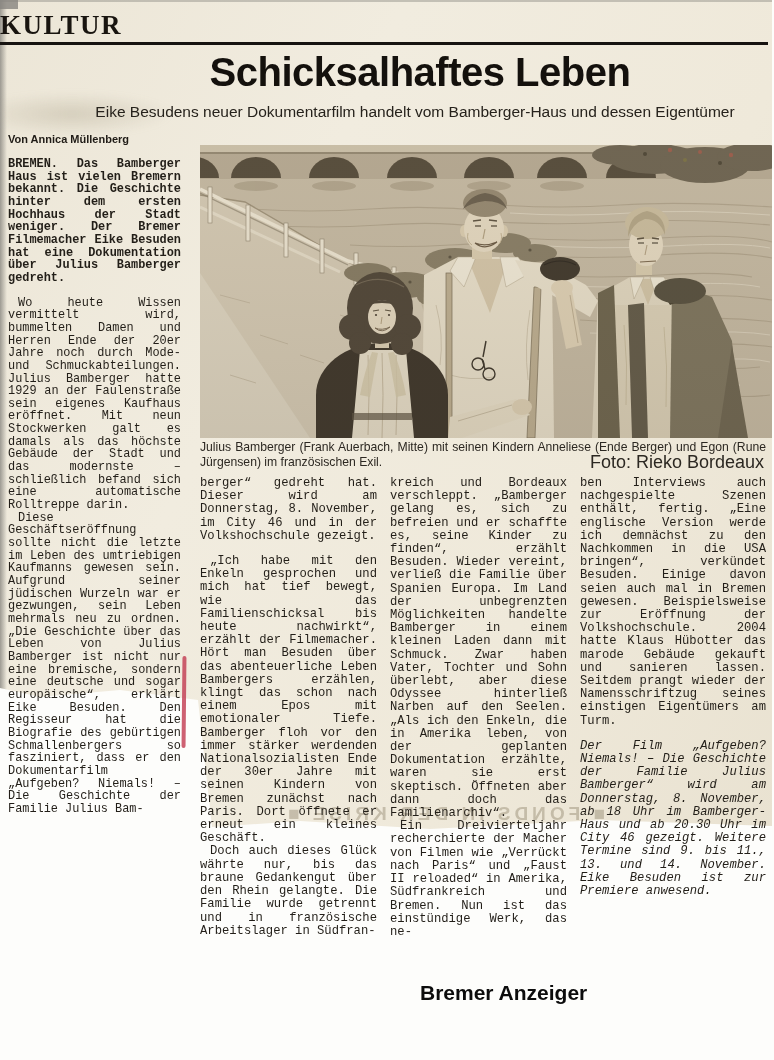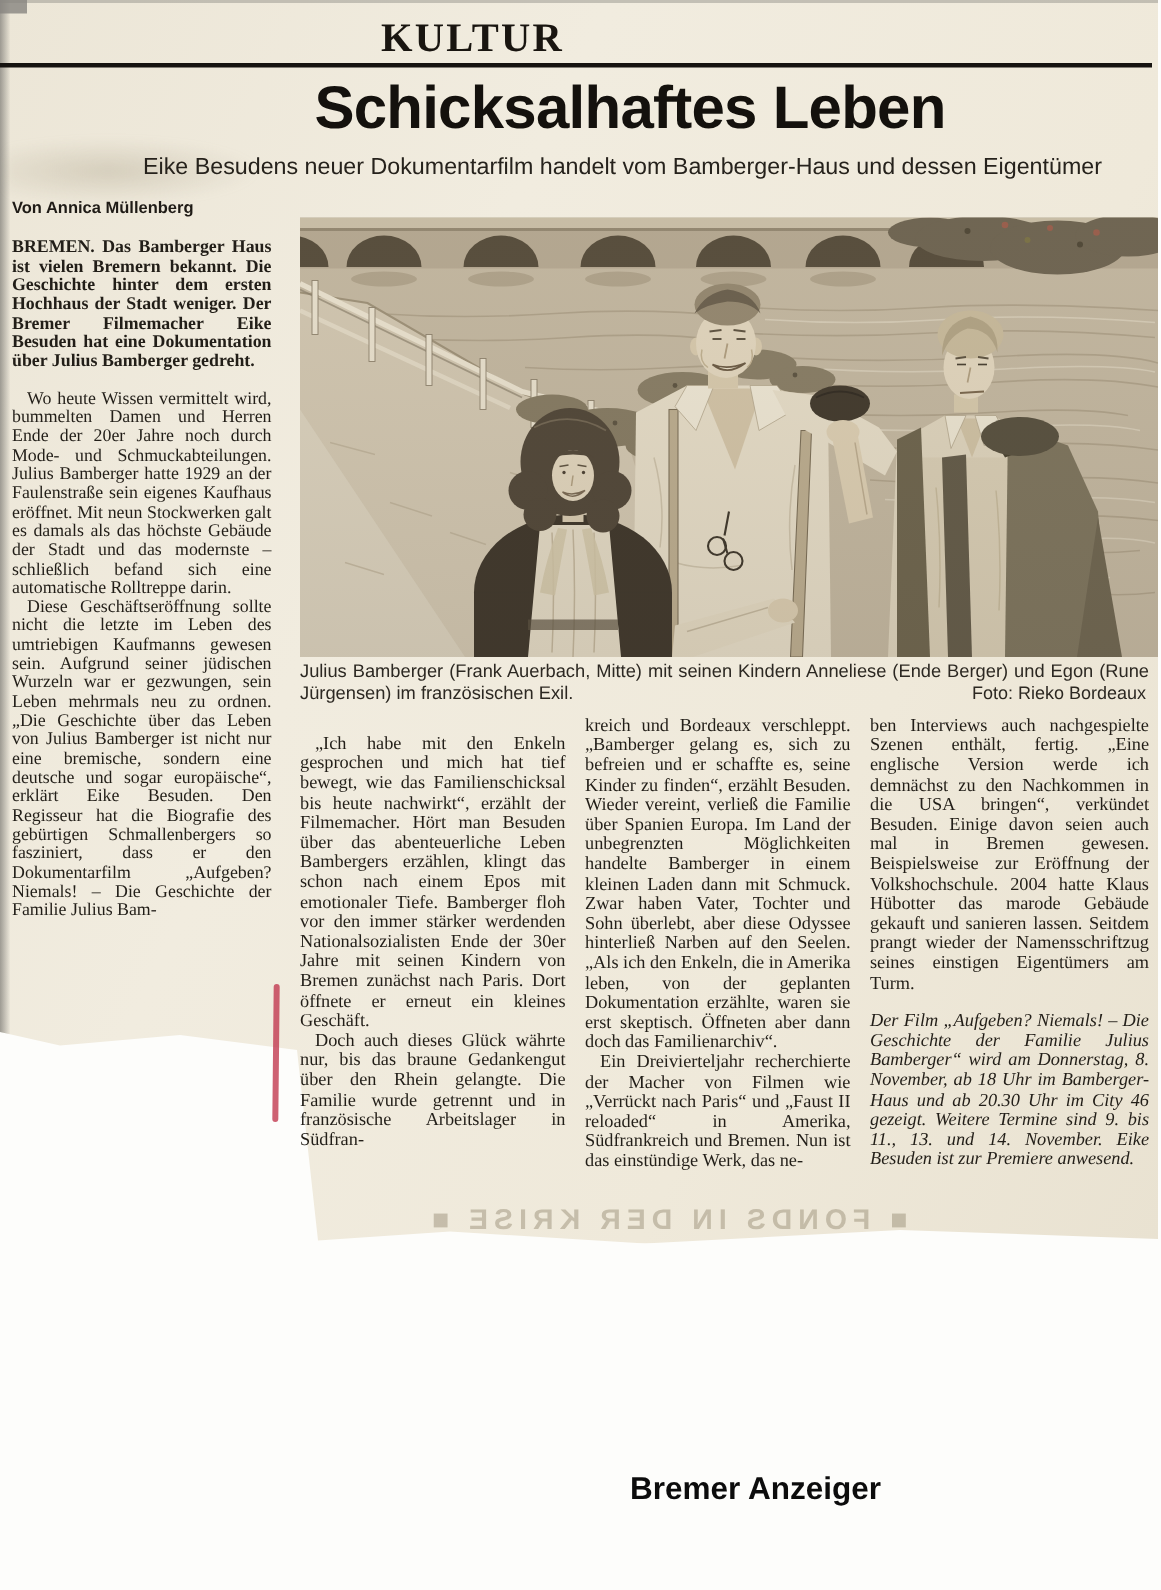--- a/index.html
+++ b/index.html
@@ -14,52 +14,52 @@
   }
   .edge-left{position:absolute;left:0;top:0;width:7px;height:742px;
     background:linear-gradient(to right,rgba(130,128,122,.75),rgba(130,128,122,0));}
   .edge-top{position:absolute;left:0;top:0;width:772px;height:2px;background:rgba(150,147,139,.5);}
   .corner-smudge{position:absolute;left:0;top:0;width:18px;height:9px;background:#87857f;opacity:.8;}
   .bleed-blob{position:absolute;left:4px;top:92px;width:170px;height:44px;
     background:radial-gradient(ellipse at 40% 50%,rgba(158,148,122,.30),rgba(158,148,122,0) 70%);
     filter:blur(3px);}
 
   
-  .kultur{position:absolute;left:0;top:10px;width:580px;text-align:center;
-    font-family:"Liberation Serif",serif;font-weight:bold;font-size:27px;letter-spacing:1.5px;color:#191510;padding-left:25px;}
+  .kultur{position:absolute;left:0;top:10px;width:580px;
+    font-family:"Liberation Serif",serif;font-weight:bold;font-size:27px;letter-spacing:1.5px;color:#191510;}
   .issue-date{position:absolute;right:24px;top:16px;
     font-family:"Liberation Serif",serif;font-size:17.5px;color:#1d1914;}
   .rule{position:absolute;left:0;top:42px;width:768px;height:3px;background:#161310;}
 
   
   .headline{position:absolute;left:60px;top:50px;width:720px;text-align:center;
     font-weight:bold;font-size:40px;letter-spacing:-0.5px;color:#14110d;}
   .subheadline{position:absolute;left:50px;top:103px;width:730px;text-align:center;
     font-size:15.5px;color:#26221c;}
   .byline{position:absolute;left:8px;top:133px;font-size:11px;font-weight:bold;color:#1f1b16;}
 
   
   .col{position:absolute;top:477px;}
   .c1{left:8px;top:158px;width:173px;}
   .c2{left:200px;width:177px;}
   .c3{left:390px;width:177px;}
   .c4{left:580px;width:186px;}
-  .bp{font-family:Liberation Serif, serif;font-size:12.2px;line-height:13.2px;
+  .bp{font-family:Liberation Mono, monospace;font-size:12.2px;line-height:13.2px;
     text-align:justify;margin:0;color:#221e18;hyphens:auto;overflow-wrap:break-word;}
   .c1 .bp{font-size:11.9px;line-height:12.65px;}
   .lead{font-weight:bold;}
   .ind{text-indent:10px;}
   .gap{margin-top:12px;}
   .info{font-style:italic;}
 
   
   .photo{position:absolute;left:200px;top:145px;width:572px;height:293px;}
   .caption{position:absolute;left:200px;top:440px;width:566px;
     font-size:12.2px;line-height:14.8px;color:#2c2822;text-align:justify;}
-  .credit{position:absolute;right:2px;bottom:0;font-size:12px;color:#2c2822;}
+  .credit{position:absolute;right:2px;bottom:0;font-size:18px;color:#2c2822;}
 
   
   .red-mark{position:absolute;left:182px;top:656px;width:3.5px;height:92px;
     background:#c23a50;opacity:.8;border-radius:2px;transform:rotate(.6deg);}
   .bleed-band{position:absolute;left:205px;top:803px;width:400px;height:26px;
     transform:scaleX(-1);color:rgba(146,136,110,.45);
     font-weight:bold;font-size:19px;letter-spacing:4px;filter:blur(.4px);
     white-space:nowrap;overflow:hidden;}
 
   
@@ -320,20 +320,21 @@
     </defs>
     <rect x="0" y="0" width="572" height="293" fill="url(#sepiawash)"></rect>
   </svg>
 
   <div class="caption">
     <span>Julius Bamberger (Frank Auerbach, Mitte) mit seinen Kindern Anneliese (Ende Berger) und Egon (Rune Jürgensen) im französischen Exil.</span>
     <span class="credit">Foto: Rieko Bordeaux</span>
   </div>
 
   <div class="col c2">
+    <p class="bp">berger“ gedreht hat. Dieser wird am Donnerstag, 8. November, im City 46 und in der Volkshochschule gezeigt.</p>
     <p class="bp ind gap">„Ich habe mit den Enkeln gesprochen und mich hat tief bewegt, wie das Familienschicksal bis heute nachwirkt“, erzählt der Filmemacher. Hört man Besuden über das abenteuerliche Leben Bambergers erzählen, klingt das schon nach einem Epos mit emotionaler Tiefe. Bamberger floh vor den immer stärker werdenden Nationalsozialisten Ende der 30er Jahre mit seinen Kindern von Bremen zunächst nach Paris. Dort öffnete er erneut ein kleines Geschäft.</p>
     <p class="bp ind">Doch auch dieses Glück währte nur, bis das braune Gedankengut über den Rhein gelangte. Die Familie wurde getrennt und in französische Arbeitslager in Südfran-</p>
   </div>
   <div class="col c3">
     <p class="bp">kreich und Bordeaux verschleppt. „Bamberger gelang es, sich zu befreien und er schaffte es, seine Kinder zu finden“, erzählt Besuden. Wieder vereint, verließ die Familie über Spanien Europa. Im Land der unbegrenzten Möglichkeiten handelte Bamberger in einem kleinen Laden dann mit Schmuck. Zwar haben Vater, Tochter und Sohn überlebt, aber diese Odyssee hinterließ Narben auf den Seelen. „Als ich den Enkeln, die in Amerika leben, von der geplanten Dokumentation erzählte, waren sie erst skeptisch. Öffneten aber dann doch das Familienarchiv“.</p>
     <p class="bp ind">Ein Dreivierteljahr recherchierte der Macher von Filmen wie „Verrückt nach Paris“ und „Faust II reloaded“ in Amerika, Südfrankreich und Bremen. Nun ist das einstündige Werk, das ne-</p>
   </div>
   <div class="col c4">
     <p class="bp">ben Interviews auch nachgespielte Szenen enthält, fertig. „Eine englische Version werde ich demnächst zu den Nachkommen in die USA bringen“, verkündet Besuden. Einige davon seien auch mal in Bremen gewesen. Beispielsweise zur Eröffnung der Volkshochschule. 2004 hatte Klaus Hübotter das marode Gebäude gekauft und sanieren lassen. Seitdem prangt wieder der Namensschriftzug seines einstigen Eigentümers am Turm.</p>
     <p class="bp gap info">Der Film „Aufgeben? Niemals! – Die Geschichte der Familie Julius Bamberger“ wird am Donnerstag, 8. November, ab 18 Uhr im Bamberger-Haus und ab 20.30 Uhr im City 46 gezeigt. Weitere Termine sind 9. bis 11., 13. und 14. November. Eike Besuden ist zur Premiere anwesend.</p>

